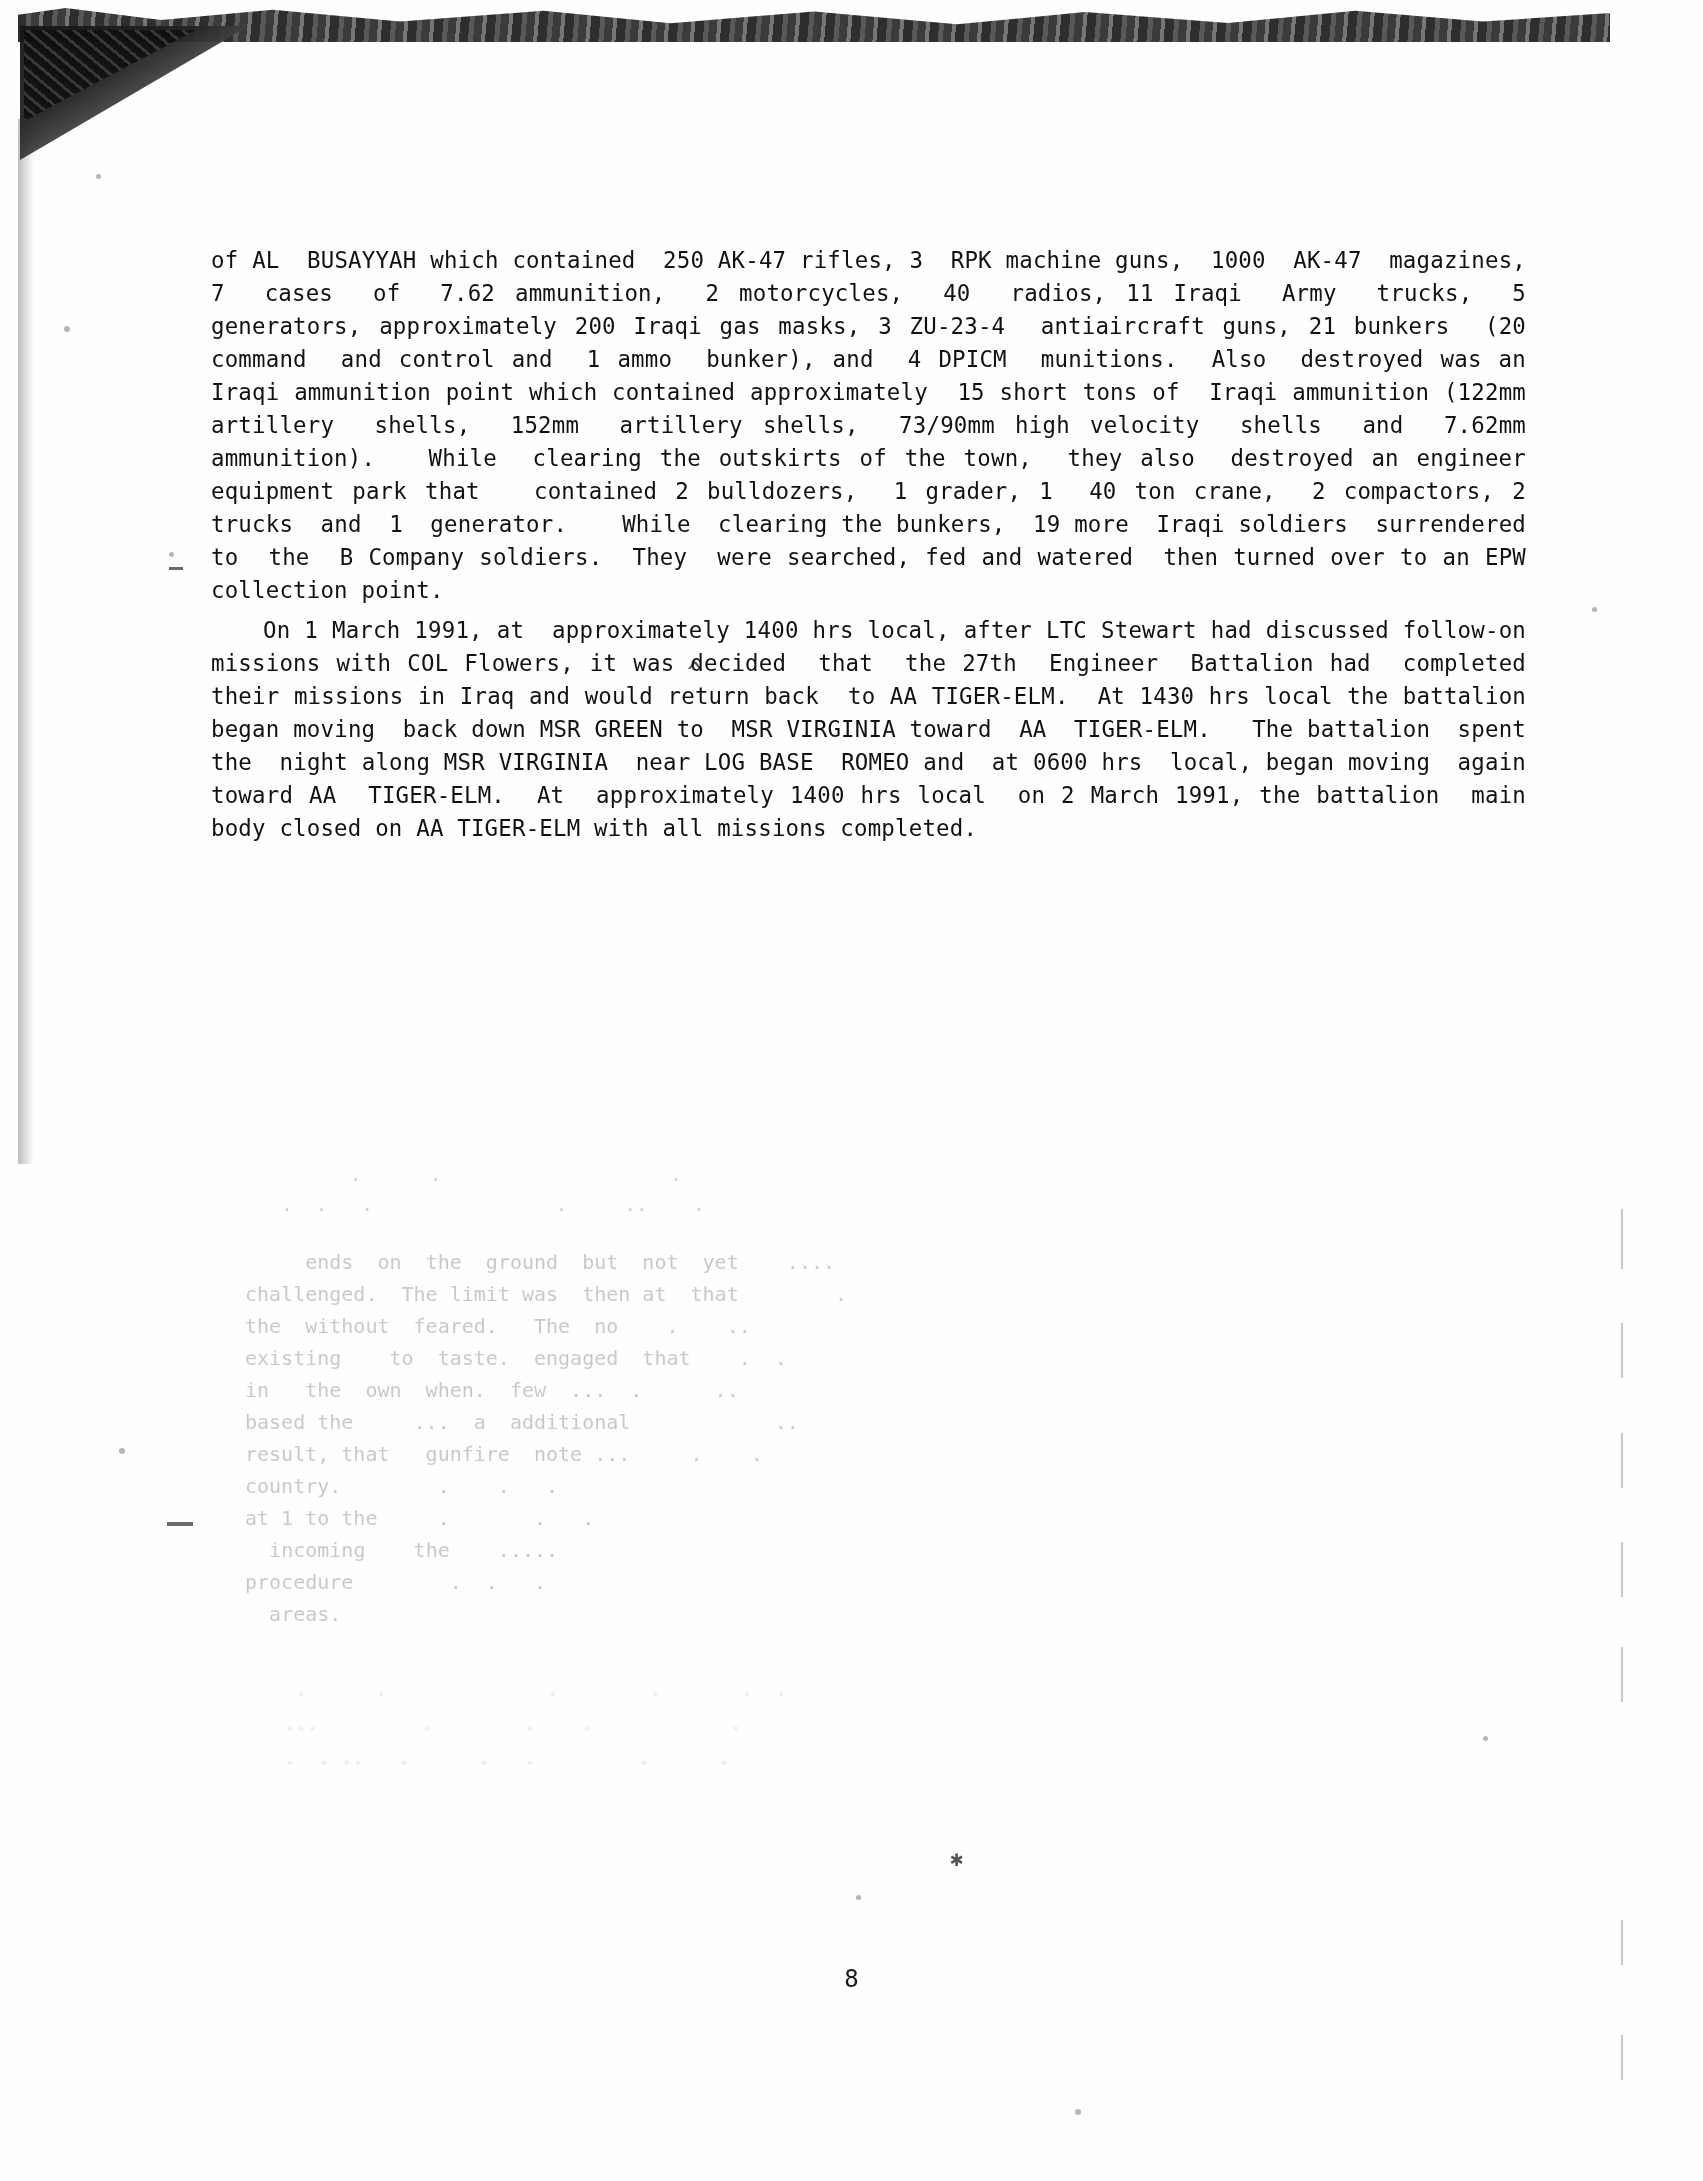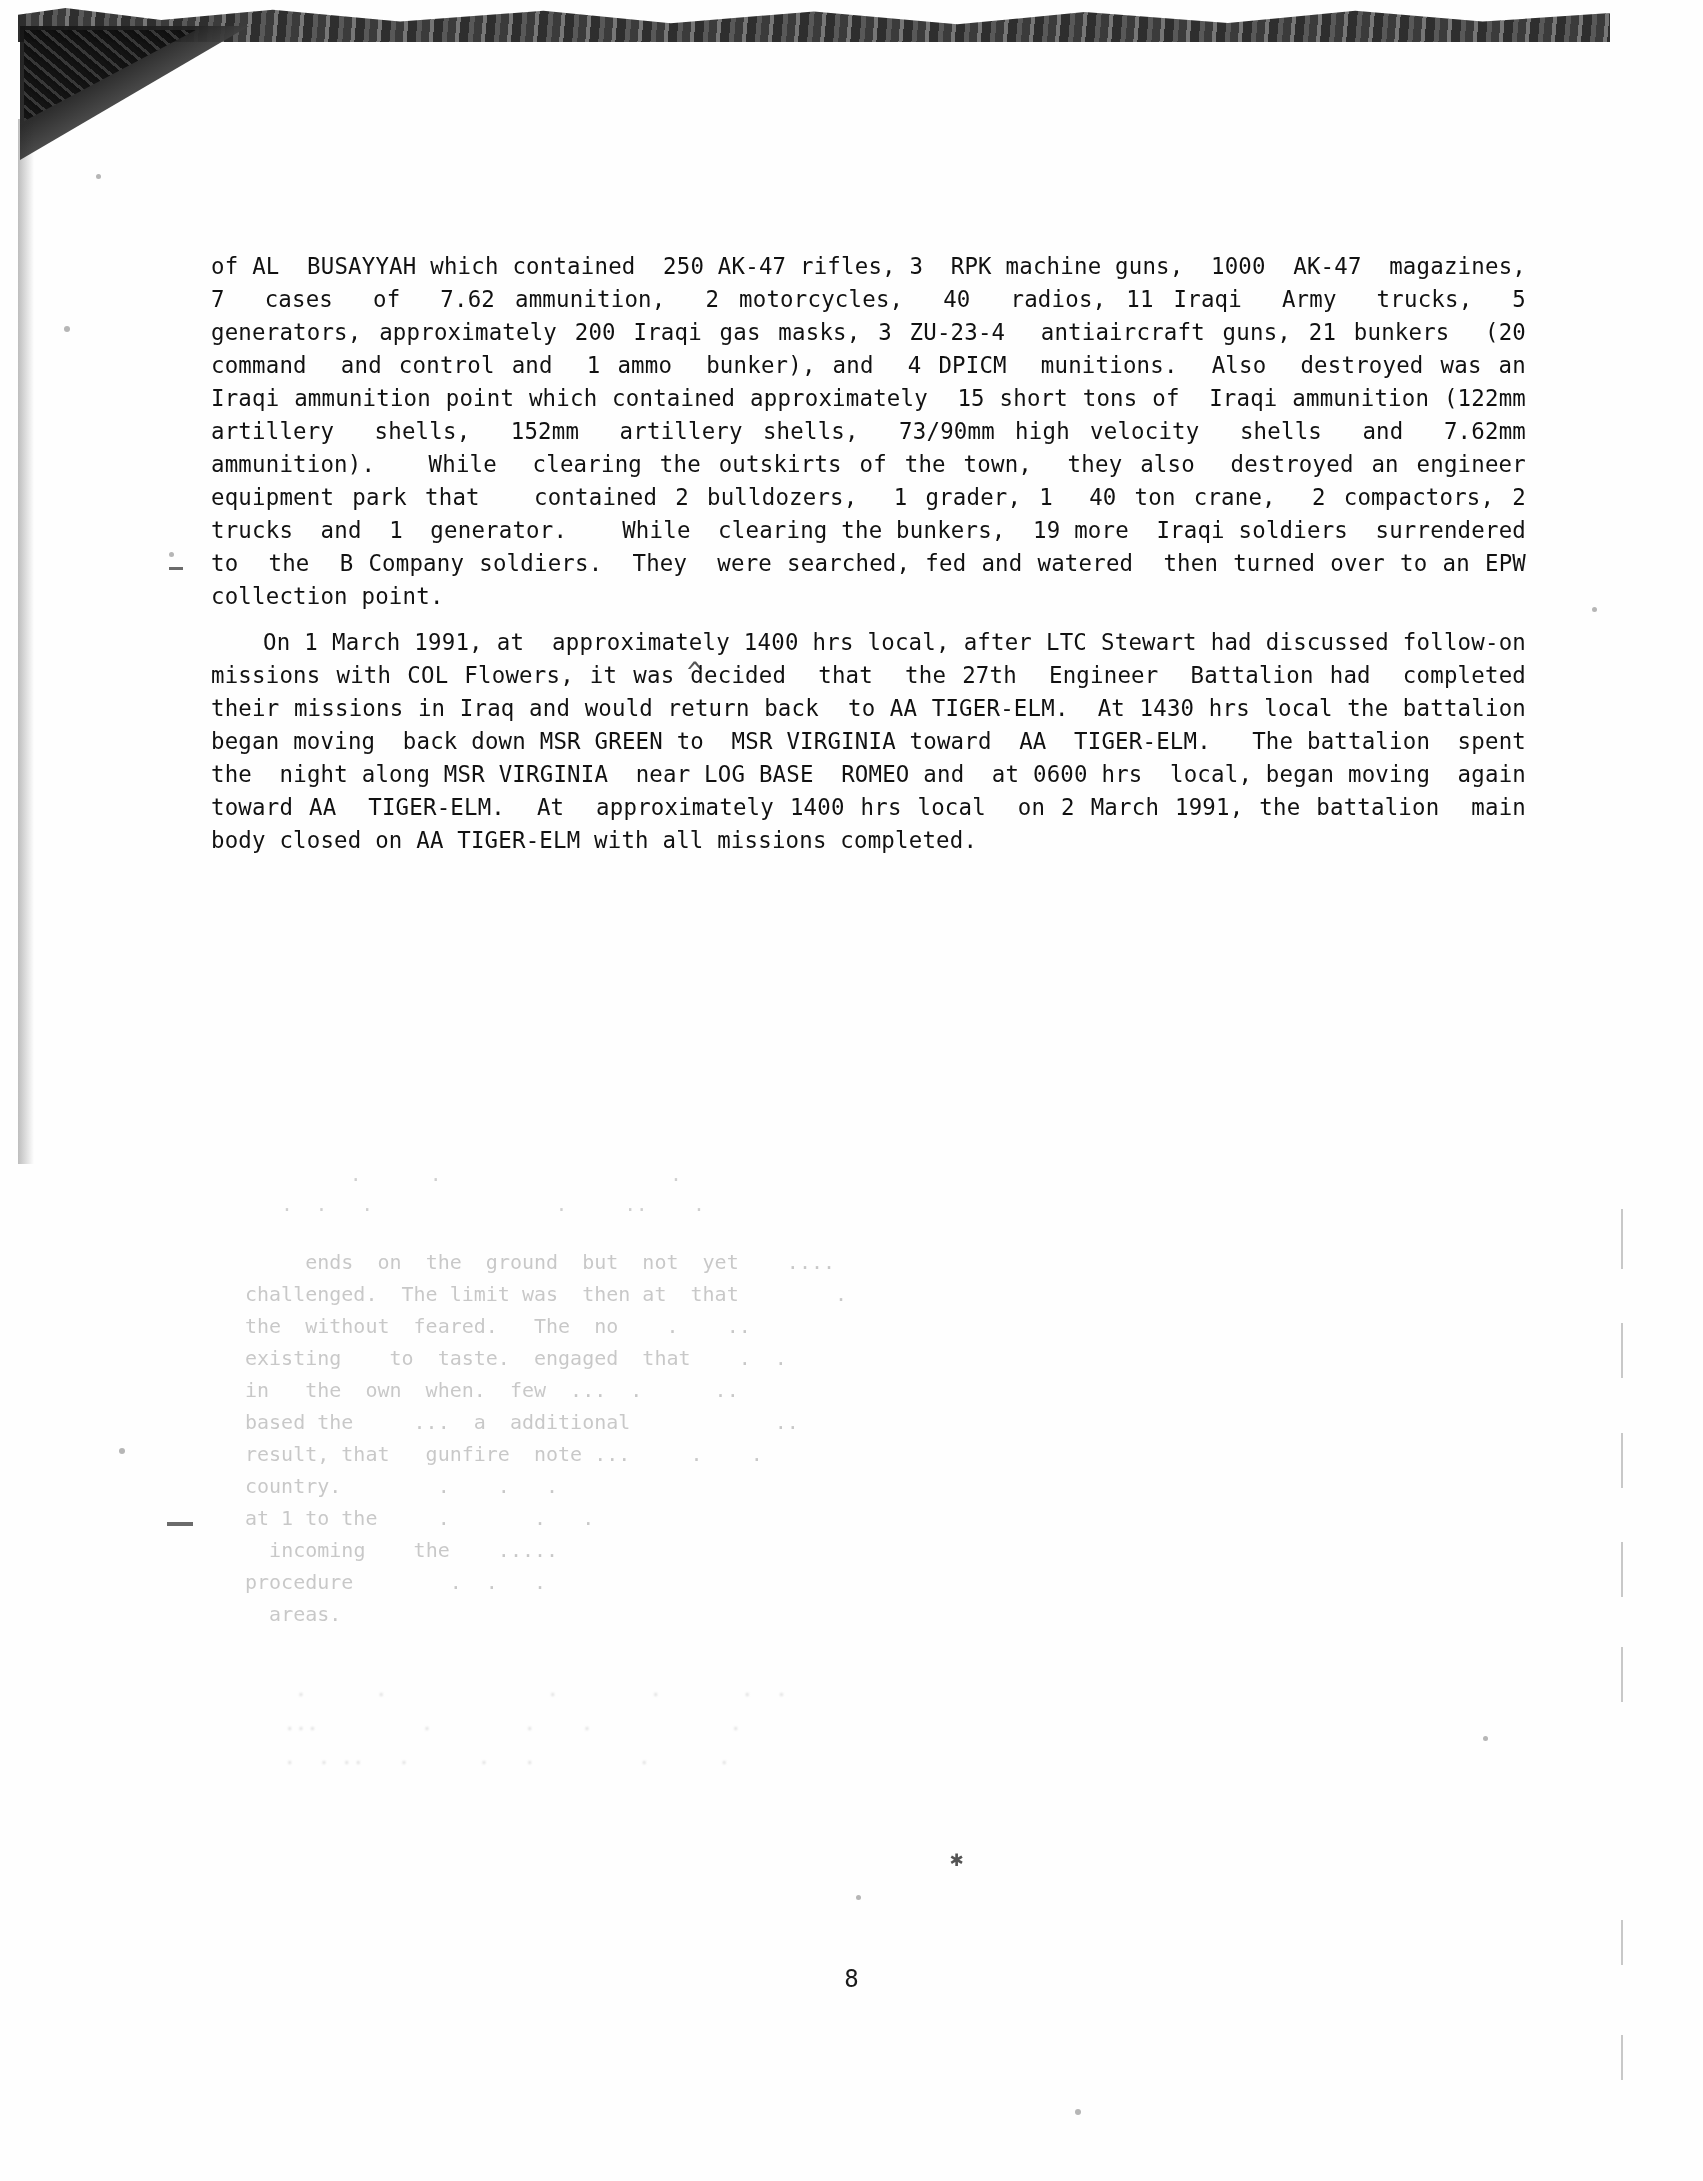--- a/index.html
+++ b/index.html
@@ -77,21 +77,21 @@
     top: 237px;
     left: 211px;
     width: 1315px;
     font-family: "DejaVu Sans Mono", monospace;
     font-size: 22.4px;
     line-height: 33px;
     color: #111111;
     letter-spacing: 0.2px;
   }
   #typed p {
-    margin: 13px 0 0 0;
+    margin: 7px 0 0 0;
     text-align: justify;
     white-space: pre-wrap;
     word-spacing: 0px;
   }
   #typed p.indent {
     text-indent: 52px;
   }
 
   
   #ghost {

